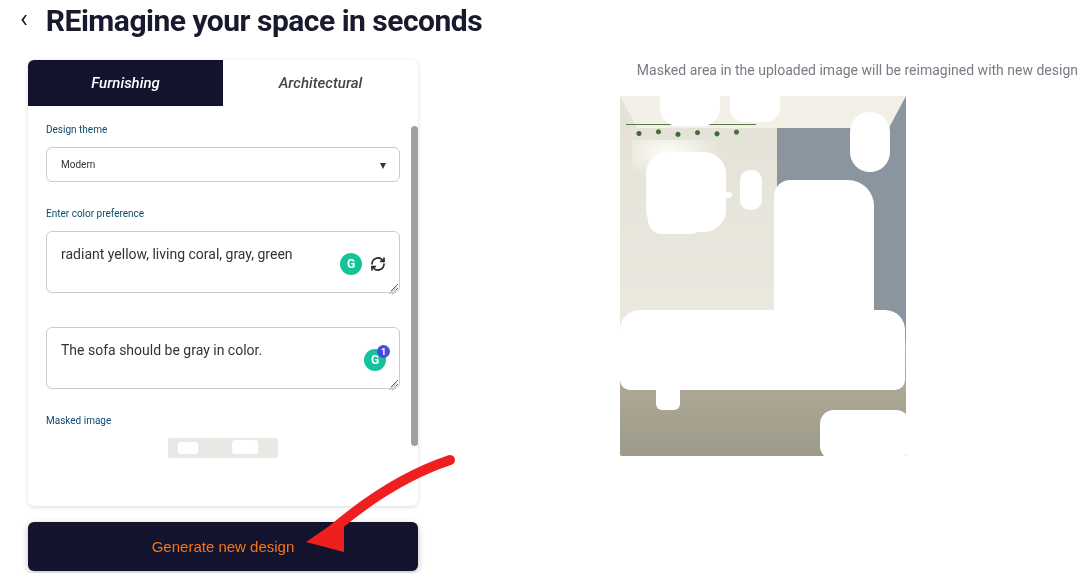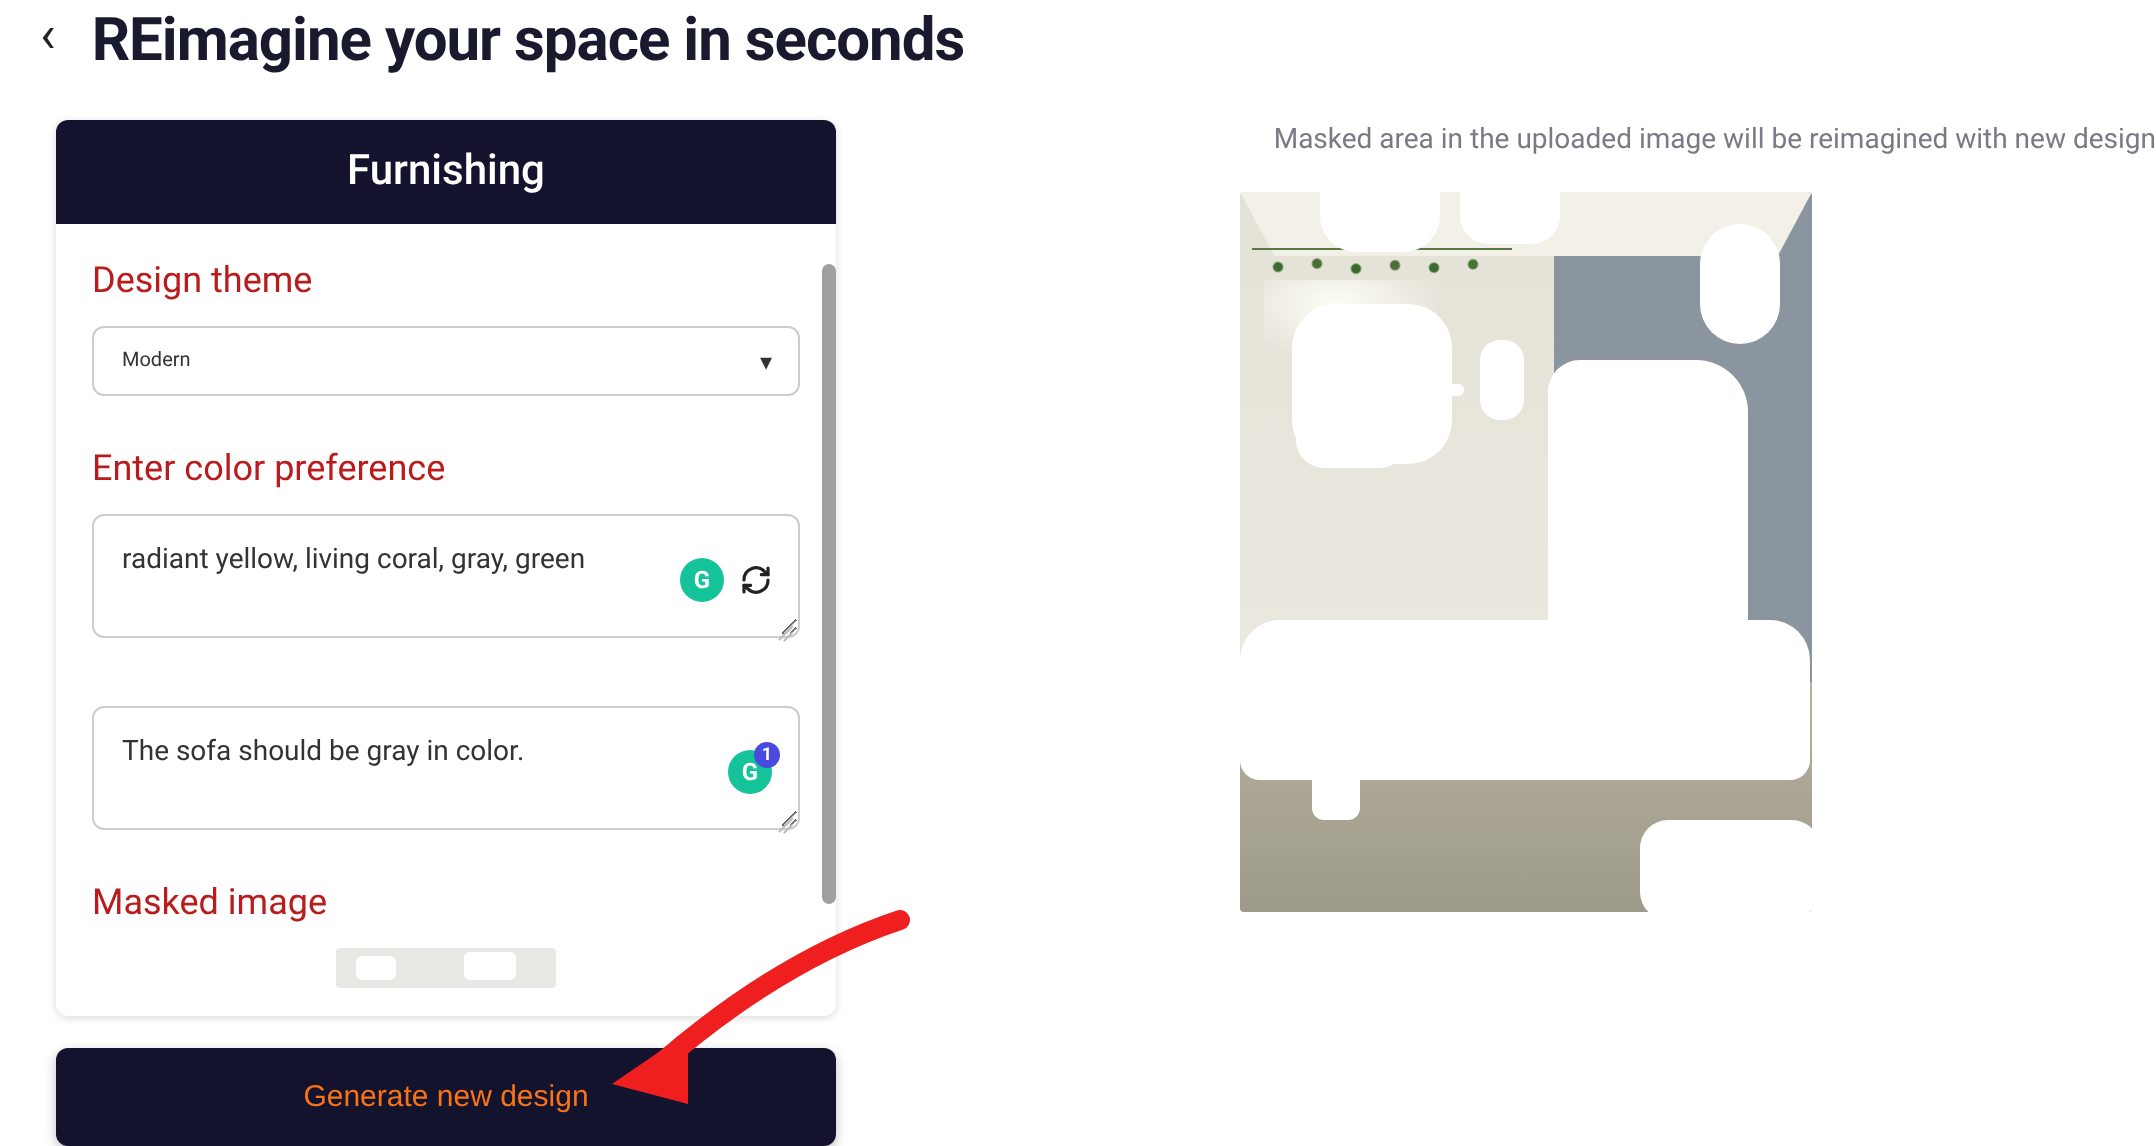--- a/index.html
+++ b/index.html
@@ -51,23 +51,24 @@
     display: flex;
     flex-direction: column;
   }
   .tabs {
     display: flex;
   }
   .tab {
     flex: 1;
     text-align: center;
     padding: 14px 0;
-    font-size: 21px;
+    font-size: 15px;
     font-weight: 500;
     cursor: pointer;
+    font-style: italic;
   }
   .tab.active {
     background: #13132e;
     color: #fff;
   }
   .tab.inactive {
     background: #fff;
     color: #444;
   }
   .form-body {
@@ -79,22 +80,22 @@
   .scroll-track {
     position: absolute;
     right: 0;
     top: 20px;
     width: 7px;
     height: 320px;
     background: #a0a0a0;
     border-radius: 4px;
   }
   .field-label {
-    font-size: 18px;
-    color: #b91c1c;
+    font-size: 10px;
+    color: #0c4a6e;
     margin-bottom: 12px;
   }
   .select-wrap {
     position: relative;
     margin-bottom: 26px;
   }
   .select-box {
     width: 100%;
     padding: 11px 14px;
     border: 1px solid #ccc;
@@ -304,20 +305,21 @@
 <div class="header">
   <span class="back-chevron">‹</span>
   <h1 class="title">REimagine your space in seconds</h1>
 </div>
 
 <div class="main">
   <div class="left-panel">
     <div class="form-card">
       <div class="tabs">
         <div class="tab active">Furnishing</div>
+        <div class="tab inactive">Architectural</div>
       </div>
       <div class="form-body">
         <div class="scroll-track"></div>
 
         <div class="field-label">Design theme</div>
         <div class="select-wrap">
           <div class="select-box">Modern</div>
           <span class="select-caret">▾</span>
         </div>
 

